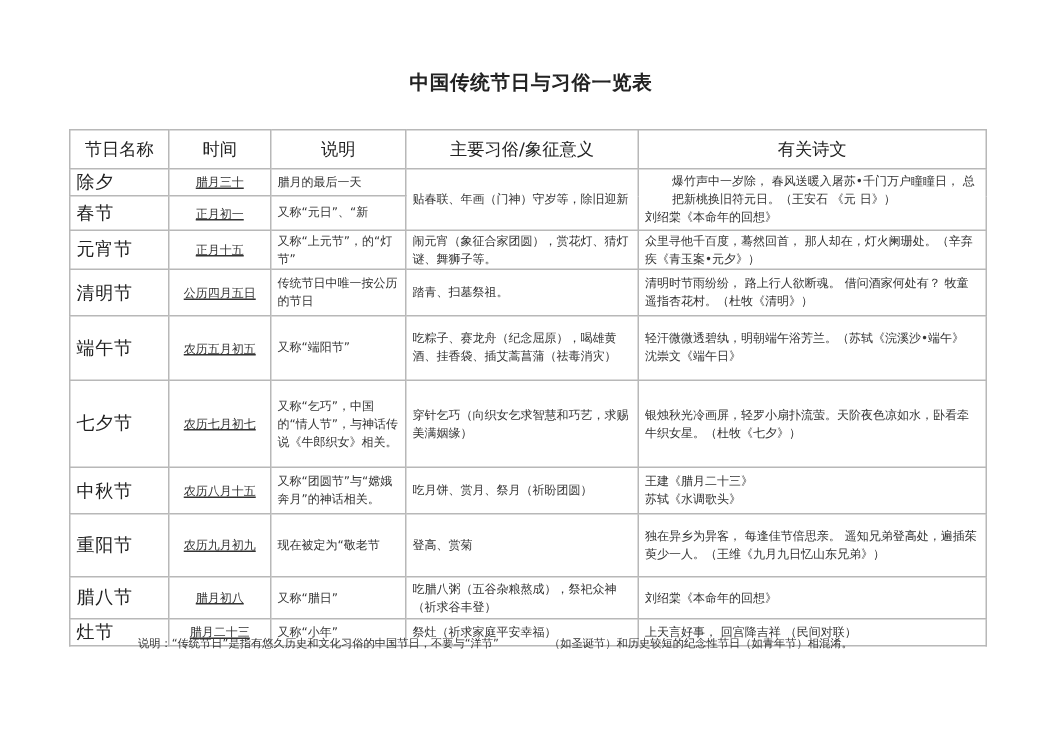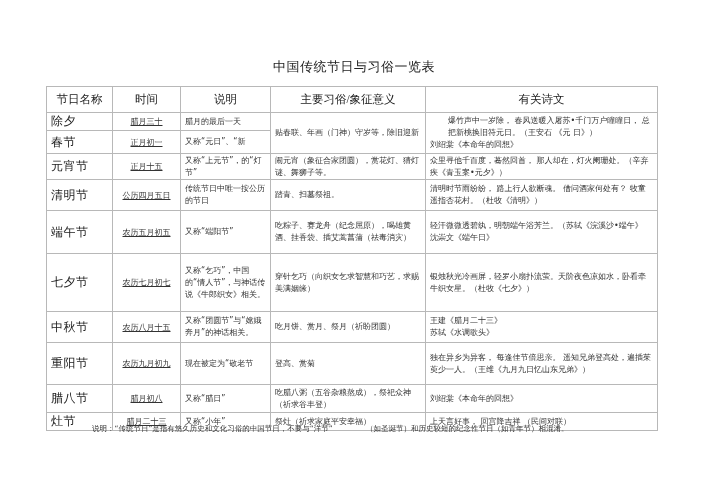--- a/index.html
+++ b/index.html
@@ -11,26 +11,27 @@
     width: 708px;
     height: 500px;
     position: relative;
     overflow: hidden;
     font-family: "DejaVu Sans", sans-serif;
     color: #2a2a2a;
   }
   .title {
     position: absolute;
     left: 0;
-    top: 58px;
+    top: 46px;
     width: 708px;
     text-align: center;
     font-size: 13px;
     color: #222;
     letter-spacing: 0.5px;
+    font-weight: bold;
   }
   table.festivals {
     position: absolute;
     left: 46px;
     top: 86px;
     width: 611px;
     border-collapse: collapse;
     table-layout: fixed;
   }
   table.festivals td, table.festivals th {
@@ -38,21 +39,20 @@
     padding: 0 4px;
     vertical-align: middle;
     font-weight: normal;
     overflow: hidden;
   }
   table.festivals th {
     font-size: 11.5px;
     height: 25px;
     text-align: center;
     color: #222;
-    font-family: Liberation Serif, serif;
   }
   td.name {
     font-size: 12px;
     color: #222;
     letter-spacing: 0.5px;
   }
   td.time {
     font-size: 8px;
     text-align: center;
     color: #333;

